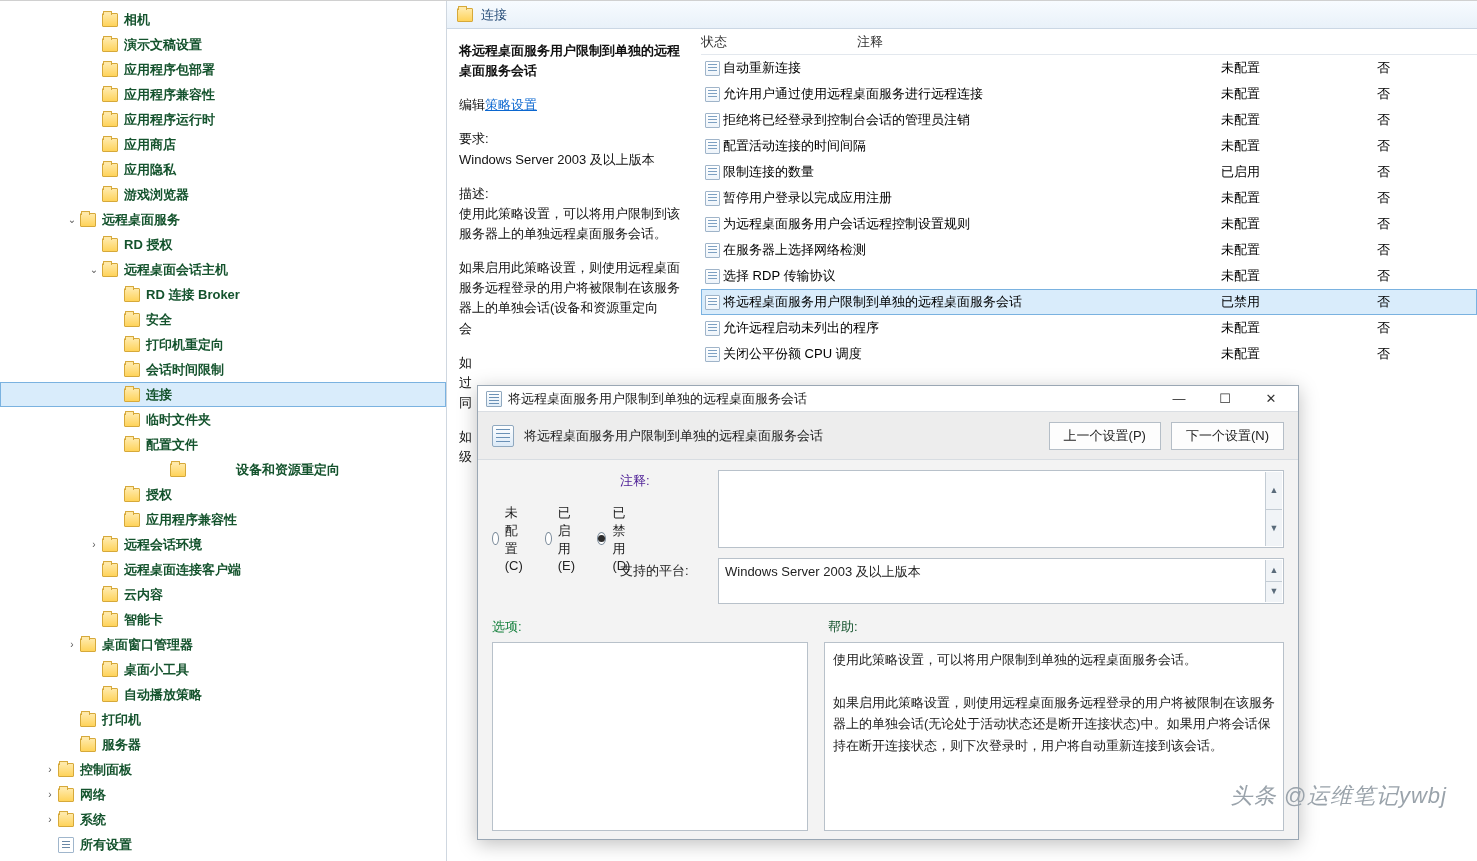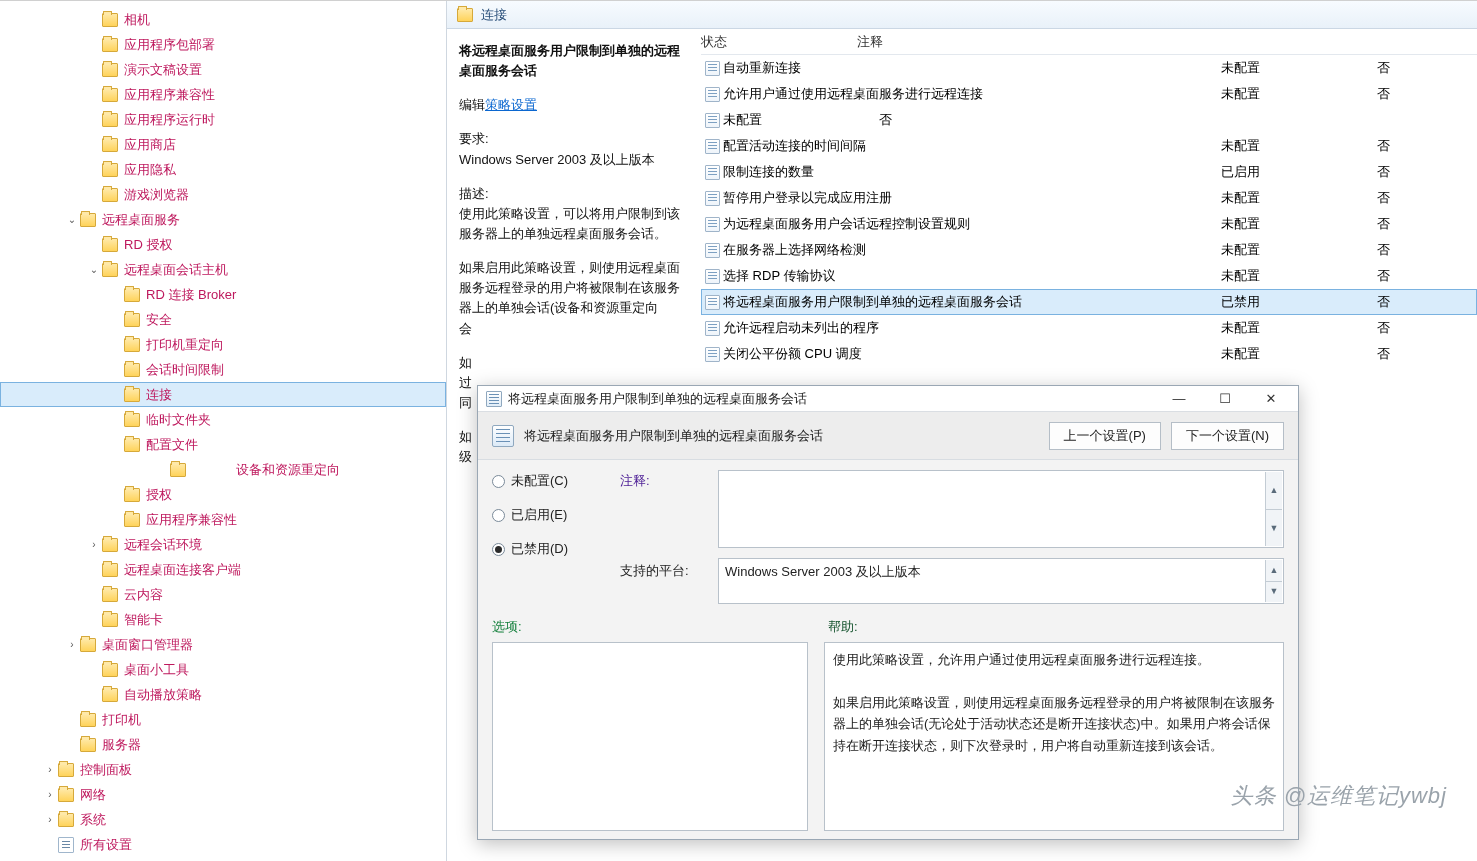--- a/index.html
+++ b/index.html
@@ -8,21 +8,21 @@
 
   
   .tree-panel { width: 447px; height: 100%; overflow: hidden; border-right: 1px solid #cfd7e0; background: #fff; padding-top: 6px; }
   .tree-item { display: flex; align-items: center; height: 25px; white-space: nowrap; cursor: default; }
   .tree-item.selected { background: #d9ecfb; outline: 1px solid #7ab2e0; outline-offset: -1px; }
   .twisty { width: 12px; height: 12px; display:inline-flex; align-items:center; justify-content:center; color:#5b5b5b; font-size:10px; margin-right:2px;}
   .folder-icon { width:16px; height:14px; margin-right:6px; display:inline-block; background: linear-gradient(#ffe9a8,#ffd35a); border:1px solid #d6a93a; border-radius:1px; position:relative; }
   .folder-icon::before{ content:""; position:absolute; top:-3px; left:0; width:7px; height:3px; background:#ffe9a8; border:1px solid #d6a93a; border-bottom:none; border-radius:1px 1px 0 0;}
   .doc-icon { width:16px; height:16px; margin-right:6px; display:inline-block; border:1px solid #a0b6cc; background:#fff; border-radius:1px; position:relative;}
   .doc-icon::after{content:""; position:absolute; left:3px; right:3px; top:3px; bottom:3px; background: repeating-linear-gradient(#6a88a6 0 1px, transparent 1px 3px);}
-  .tree-label { color:#be185d; }
+  .tree-label { color:#14532d;font-weight:bold; }
 
   
   .right-panel { flex: 1; display: flex; flex-direction: column; background:#fff;}
   .right-header { height: 28px; display:flex; align-items:center; padding-left:10px; background:linear-gradient(#f7fbff,#e9f1f9); border-bottom:1px solid #cbd7e4;}
   .right-header .folder-icon { margin-right:8px;}
   .right-header-title { color:#2a4f7a; font-weight:400; }
   .right-body { flex:1; display:flex; overflow:hidden;}
 
   
   .desc-col { width: 254px; padding: 12px 12px 0 12px; color:#111; line-height:1.55; }
@@ -75,21 +75,21 @@
   .options-box{ grid-column:1 / span 2; grid-row:6; margin-left:0; border:1px solid #b8c1ca; background:#fff; height:140px;}
   .help-box{ grid-column:3; grid-row:6; border:1px solid #b8c1ca; background:#fff; height:140px; padding:6px 8px; color:#222; line-height:1.65; overflow:hidden;}
   
   .bottom-grid{ padding:10px 14px 6px 14px; display:grid; grid-template-columns: 316px 1fr; grid-template-rows:22px 1fr; column-gap:16px; row-gap:6px; flex:1;}
   .bottom-grid .lbl-options{ grid-column:1; grid-row:1;}
   .bottom-grid .lbl-help{ grid-column:2; grid-row:1;}
   .bottom-grid .options-box{ grid-column:1; grid-row:2; height: calc(100% - 2px);}
   .bottom-grid .help-box{ grid-column:2; grid-row:2; height: calc(100% - 2px);}
 
   .upper-grid{ padding:10px 14px 0 14px; display:grid; grid-template-columns:120px 90px 1fr; column-gap:8px; row-gap:10px;}
-  .upper-grid .radio-col{ grid-column:1; grid-row:1 / span 3; display:flex; flex-direction:column; padding-top:2px;}
+  .upper-grid .radio-col{ grid-column:1; grid-row:1 / span 3; display:flex; flex-direction:row; padding-top:2px;}
   .upper-grid .lbl-note{ grid-column:2; grid-row:1; padding-top:2px;}
   .upper-grid .txt-note{ grid-column:3; grid-row:1 / span 2; height:78px;}
   .upper-grid .lbl-support{ grid-column:2; grid-row:3; align-self:start; padding-top:4px; text-align:left;}
   .upper-grid .txt-support{ grid-column:3; grid-row:3; height:46px;}
 
   .watermark{ position:absolute; right:30px; bottom:50px; font-size:22px; font-style:italic; color:#9aa3ab; letter-spacing:1px; pointer-events:none; white-space:nowrap;}
 
   .textarea-like{ position:relative;}
   .spin{ position:absolute; right:1px; top:1px; bottom:1px; width:17px; display:flex; flex-direction:column;}
   .spin div{ flex:1; border-left:1px solid #c3ccd4; display:flex; align-items:center; justify-content:center; color:#5a6b7a; font-size:9px; background:#f1f4f7;}
@@ -102,26 +102,26 @@
 
   <div class="tree-panel" id="tree">
       <div class="tree-item" style="padding-left: 88px;">
         <span class="twisty"></span>
         <span class="folder-icon"></span>
         <span class="tree-label">相机</span>
       </div>
       <div class="tree-item" style="padding-left: 88px;">
         <span class="twisty"></span>
         <span class="folder-icon"></span>
+        <span class="tree-label">演示文稿设置</span>
+      </div>
+      <div class="tree-item" style="padding-left: 88px;">
+        <span class="twisty"></span>
+        <span class="folder-icon"></span>
         <span class="tree-label">应用程序包部署</span>
-      </div>
-      <div class="tree-item" style="padding-left: 88px;">
-        <span class="twisty"></span>
-        <span class="folder-icon"></span>
-        <span class="tree-label">演示文稿设置</span>
       </div>
       <div class="tree-item" style="padding-left: 88px;">
         <span class="twisty"></span>
         <span class="folder-icon"></span>
         <span class="tree-label">应用程序兼容性</span>
       </div>
       <div class="tree-item" style="padding-left: 88px;">
         <span class="twisty"></span>
         <span class="folder-icon"></span>
         <span class="tree-label">应用程序运行时</span>
@@ -317,20 +317,21 @@
                 <span class="setting-icon"></span>
               </span>
               <span class="cell-setting">允许用户通过使用远程桌面服务进行远程连接</span>
               <span class="cell-state">未配置</span>
               <span class="cell-note">否</span>
             </div>
             <div class="row">
               <span class="iconcell">
                 <span class="setting-icon"></span>
               </span>
+              <span class="cell-setting">拒绝将已经登录到控制台会话的管理员注销</span>
               <span class="cell-state">未配置</span>
               <span class="cell-note">否</span>
             </div>
             <div class="row">
               <span class="iconcell">
                 <span class="setting-icon"></span>
               </span>
               <span class="cell-setting">配置活动连接的时间间隔</span>
               <span class="cell-state">未配置</span>
               <span class="cell-note">否</span>
@@ -452,19 +453,19 @@
           <div>▼</div>
         </div>
     </div>
   </div>
 
   <div class="bottom-grid">
     <div class="lbl-options">选项:</div>
     <div class="lbl-help">帮助:</div>
     <div class="options-box"></div>
     <div class="help-box">
-      <div>使用此策略设置，允许用户通过使用远程桌面服务进行远程连接。</div><br>
+      <div>使用此策略设置，可以将用户限制到单独的远程桌面服务会话。</div><br>
       <div>如果启用此策略设置，则使用远程桌面服务远程登录的用户将被限制在该服务器上的单独会话(无论处于活动状态还是断开连接状态)中。如果用户将会话保持在断开连接状态，则下次登录时，用户将自动重新连接到该会话。</div>
     </div>
   </div>
 </div>
 
 <div class="watermark">头条 @运维笔记ywbj</div>
 
 </body></html>

